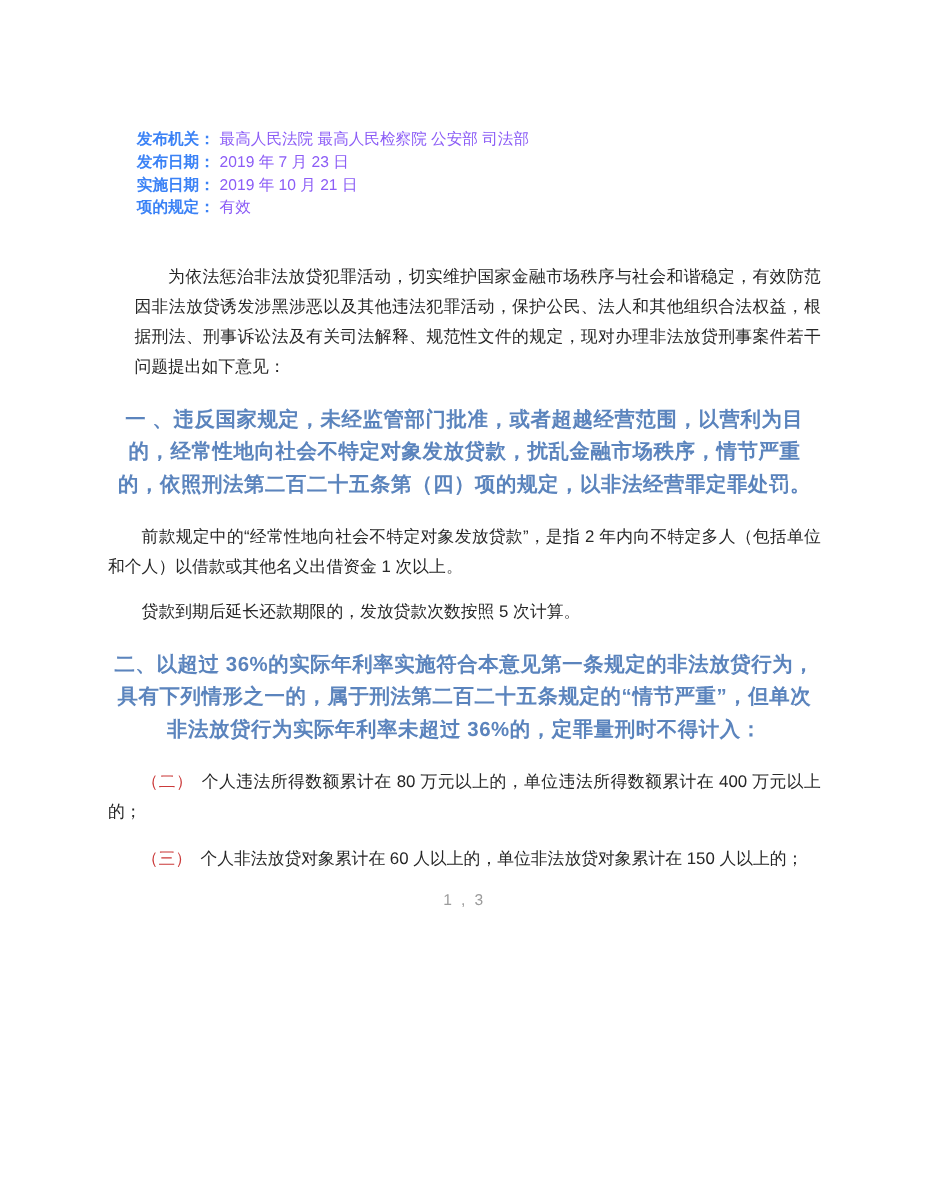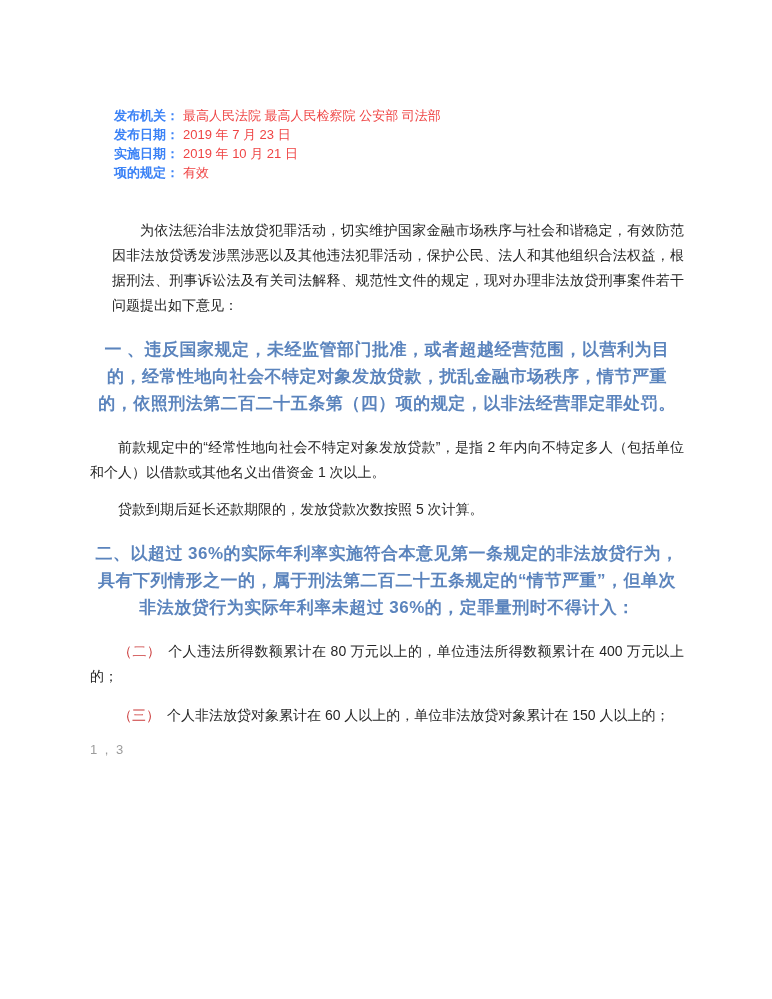--- a/index.html
+++ b/index.html
@@ -34,21 +34,21 @@
     padding-left: 24px;
     font-size: 13px;
     line-height: 19px;
   }
   .meta-row { white-space: nowrap; }
   .meta-label {
     color: #3b82f6;
     font-weight: bold;
     margin-right: 4px;
   }
-  .meta-value { color: #ef4444; }
+  .meta-value { color: #8b5cf6; }
   .para {
     margin: 12px 0;
     font-size: 14px;
     line-height: 25px;
     color: #262626;
     text-align: justify;
     text-indent: 2em;
   }
   .para.intro { margin-top: 36px; margin-left: 22px; }
   .article {
@@ -62,20 +62,21 @@
     text-indent: 0;
     letter-spacing: 0.5px;
   }
   .item { margin: 14px 0; }
   .item .marker {
     color: #cb3a3a;
     margin-right: 7px;
   }
   .page-footer {
     margin-top: 10px;
+    text-align: center;
     font-size: 13px;
     color: #9c9c9c;
     letter-spacing: 2px;
   }
 </style>
 </head>
 <body>
 
 <div class="page">
 

